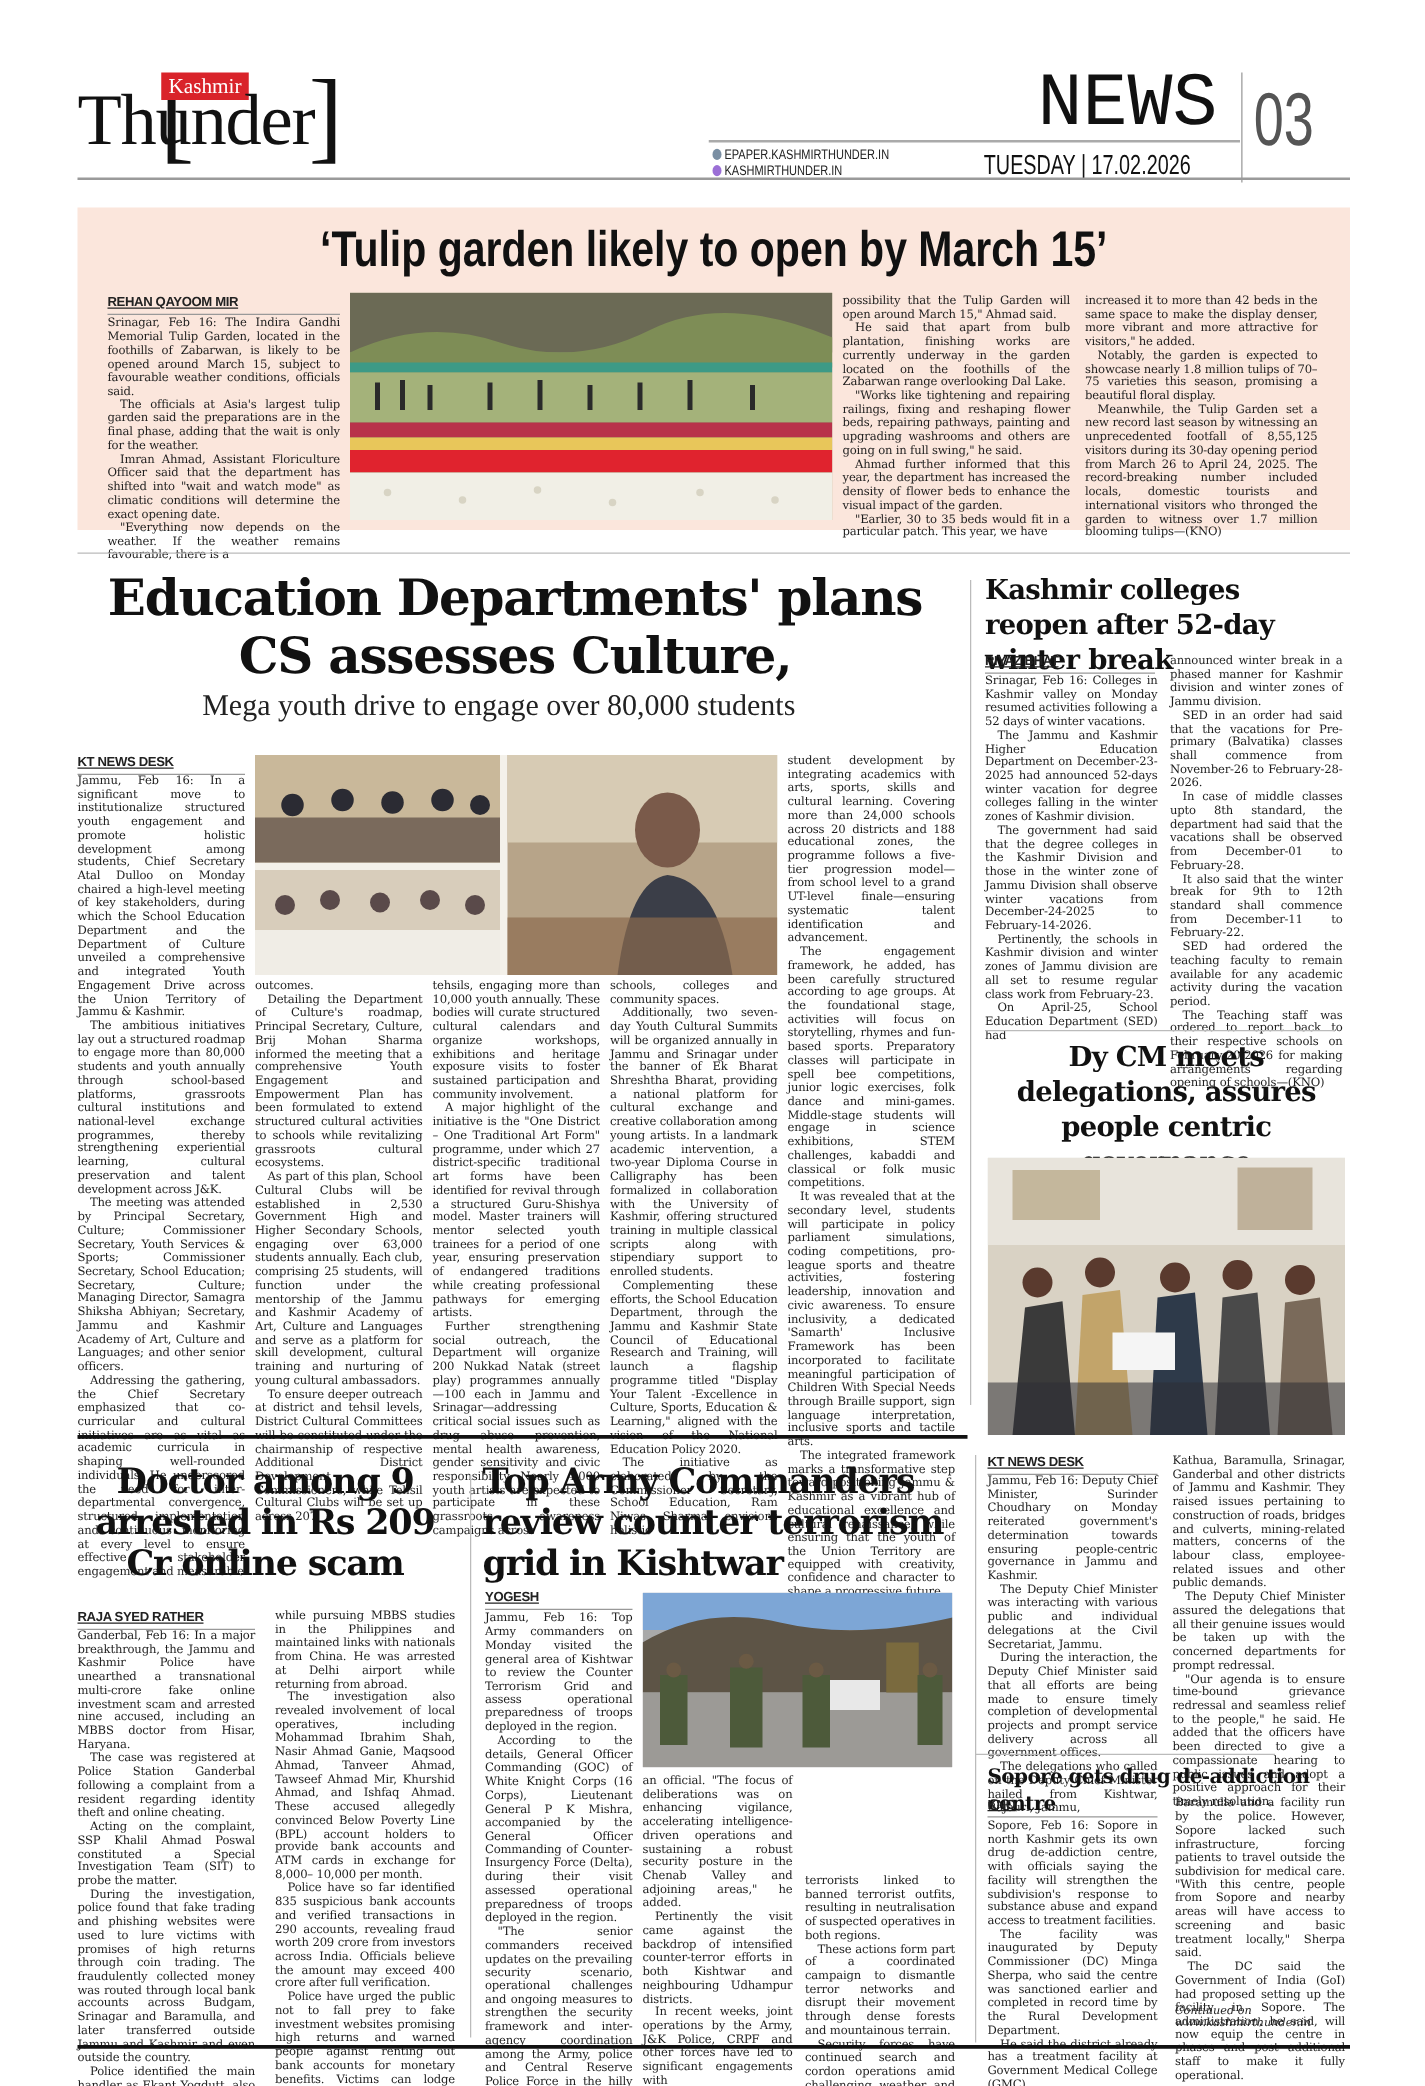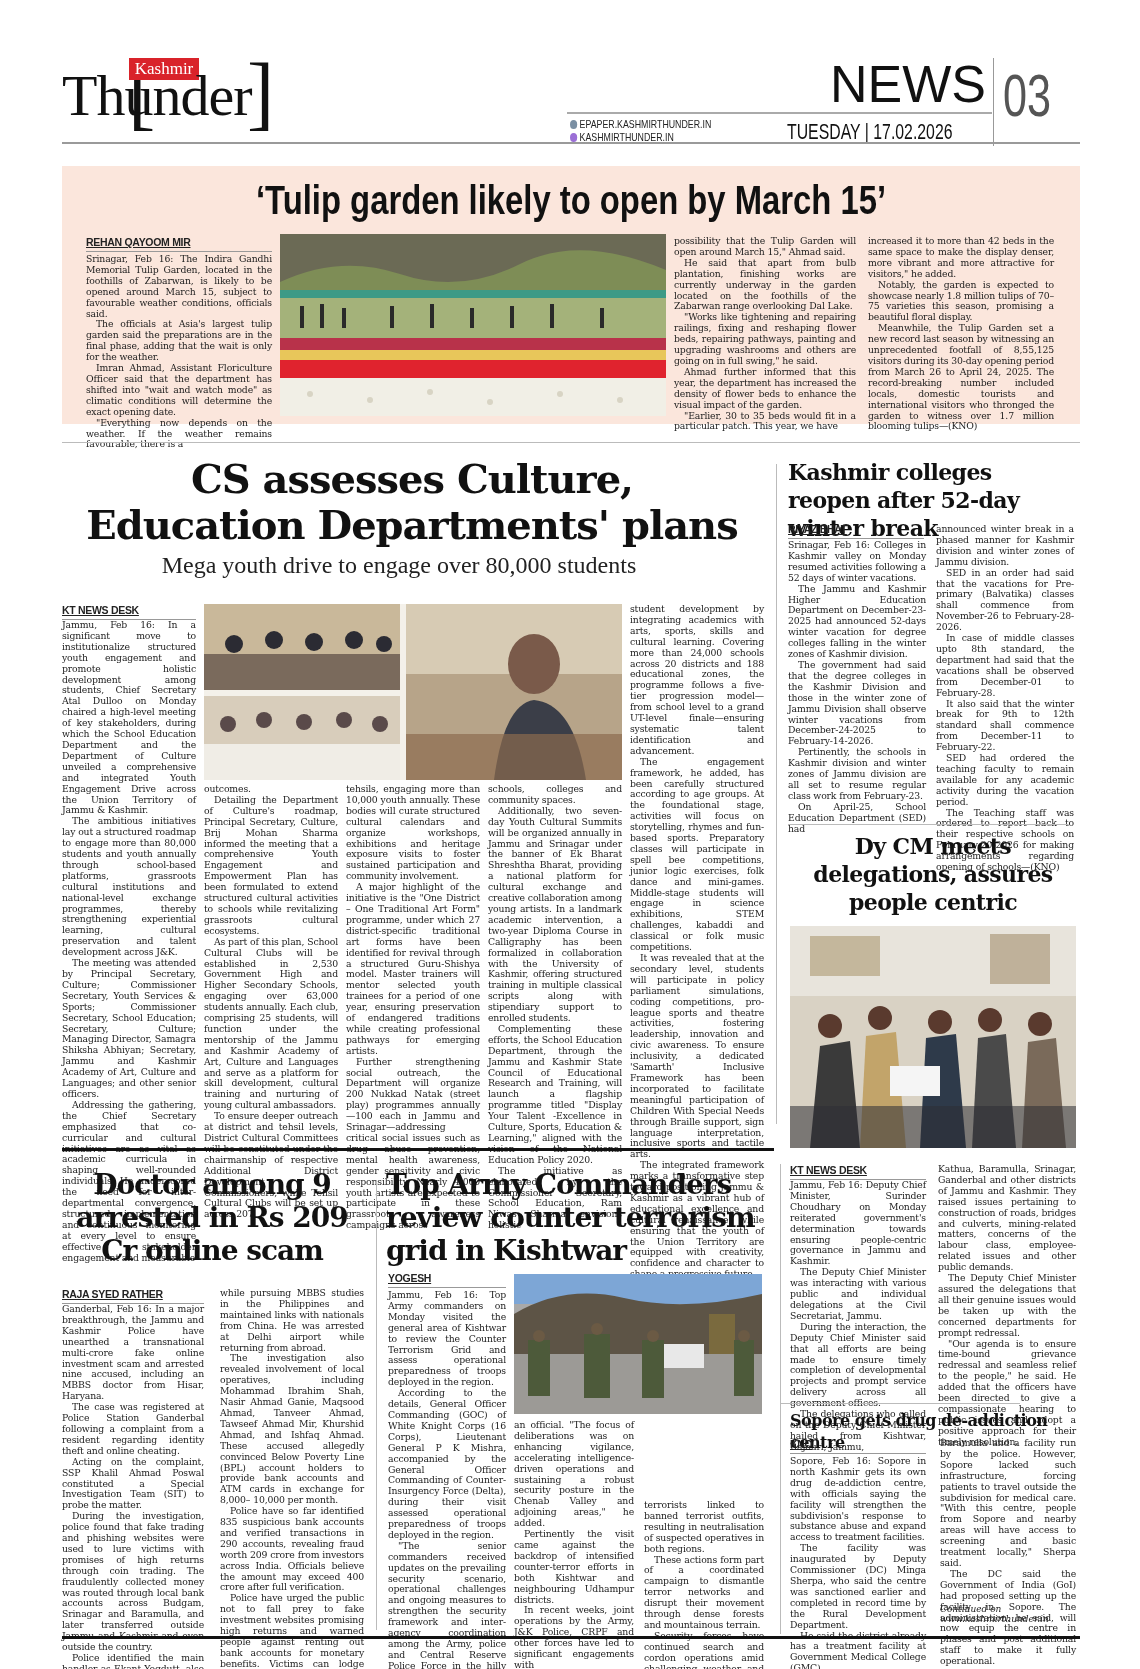--- a/index.html
+++ b/index.html
@@ -2,21 +2,21 @@
 <html><head>
 <meta charset="utf-8">
 <style>
   * { box-sizing: border-box; margin: 0; padding: 0; }
   html, body { width: 1140px; height: 1669px; background: #ffffff; overflow: hidden; }
   body { position: relative; font-family: "DejaVu Serif", serif; color: #1a1a1a; }
   .abs { position: absolute; }
   .masthead-kashmir { left: 129px; top: 58px; width: 70px; height: 22px; background: #d9232a; color: #ffffff; font-family: "Liberation Serif", serif; font-size: 17px; text-align: center; line-height: 22px; }
   .masthead-thunder { left: 62px; top: 60px; font-family: Liberation Serif, serif; font-size: 58px; line-height: 72px; color: #111; letter-spacing: -1px; }
   .bracket { font-family: "Liberation Serif", serif; font-size: 82px; color:#111; line-height: 1; top: 52px; font-weight: 300; }
-  .news-label { left: 830px; top: 56px; font-family: Liberation Sans, sans-serif; font-size: 52px; line-height: 56px; color:#111; }
+  .news-label { left: 830px; top: 56px; font-family: Liberation Mono, monospace; font-size: 60px; line-height: 56px; color:#111; }
   .page-num { left: 1003px; top: 60px; font-family: "Liberation Sans", sans-serif; font-size: 60px; line-height: 72px; color:#555; font-weight: 300; transform: scaleX(0.72); transform-origin: left; }
   .vdiv { background: #999; width: 1px; }
   .hdr-line { left: 567px; top: 112px; width: 425px; height: 2px; background: #aaa; }
   .url { font-family: "Liberation Sans", sans-serif; font-size: 11px; color: #222; transform: scaleX(0.8); transform-origin: left; white-space: nowrap; }
   .url .dot { display:inline-block; width:9px; height:9px; border-radius:50%; margin-right:3px; vertical-align:-1px; }
   .dateline { left: 787px; top: 119px; font-family: "Liberation Sans", sans-serif; font-size: 22px; color:#111; transform: scaleX(0.72); transform-origin: left; white-space: nowrap; }
   .rule-top { left: 62px; top: 142px; width: 1018px; height: 2px; background: #9a9a9a; }
 
   .tulip-box { left: 62px; top: 166px; width: 1018px; height: 258px; background: #fbe6dc; }
   .tulip-head { left: 62px; top: 176px; width: 1018px; text-align: center; font-family: "Liberation Sans", sans-serif; font-weight: 700; font-size: 40px; line-height: 48px; color: #111; transform: scaleX(0.82); }
@@ -103,22 +103,22 @@
 </div>
 <div class="abs col" style="left:868px; top:236px; width:186px;">
   <p class="first">increased it to more than 42 beds in the same space to make the display denser, more vibrant and more attractive for visitors," he added.</p>
   <p>Notably, the garden is expected to showcase nearly 1.8 million tulips of 70–75 varieties this season, promising a beautiful floral display.</p>
   <p>Meanwhile, the Tulip Garden set a new record last season by witnessing an unprecedented footfall of 8,55,125 visitors during its 30-day opening period from March 26 to April 24, 2025. The record-breaking number included locals, domestic tourists and international visitors who thronged the garden to witness over 1.7 million blooming tulips—(KNO)</p>
 </div>
 
 <div class="abs gray-rule" style="left:62px; top:442px; width:1018px;"></div>
 
 <div class="abs hl-serif" style="left:62px; top:456px; width:700px; font-size:40px; line-height:46px;">
+  <div>Education Departments' plans</div>
   <div>CS assesses Culture,</div>
-  <div>Education Departments' plans</div>
 </div>
 <div class="abs sub-head" style="left:49px; top:552px; width:700px;">Mega youth drive to engage over 80,000 students</div>
 
 <div class="abs byline" style="left:62px; top:604px; width:134px;">KT NEWS DESK</div>
 <div class="abs col" style="left:62px; top:620px; width:134px;">
   <p class="first">Jammu, Feb 16: In a significant move to institutionalize structured youth engagement and promote holistic development among students, Chief Secretary Atal Dulloo on Monday chaired a high-level meeting of key stakeholders, during which the School Education Department and the Department of Culture unveiled a comprehensive and integrated Youth Engagement Drive across the Union Territory of Jammu &amp; Kashmir.</p>
   <p>The ambitious initiatives lay out a structured roadmap to engage more than 80,000 students and youth annually through school-based platforms, grassroots cultural institutions and national-level exchange programmes, thereby strengthening experiential learning, cultural preservation and talent development across J&amp;K.</p>
   <p>The meeting was attended by Principal Secretary, Culture; Commissioner Secretary, Youth Services &amp; Sports; Commissioner Secretary, School Education; Secretary, Culture; Managing Director, Samagra Shiksha Abhiyan; Secretary, Jammu and Kashmir Academy of Art, Culture and Languages; and other senior officers.</p>
   <p>Addressing the gathering, the Chief Secretary emphasized that co-curricular and cultural initiatives are as vital as academic curricula in shaping well-rounded individuals. He underscored the need for inter-departmental convergence, structured implementation and continuous monitoring at every level to ensure effective stakeholder engagement and measurable</p>
 </div>

